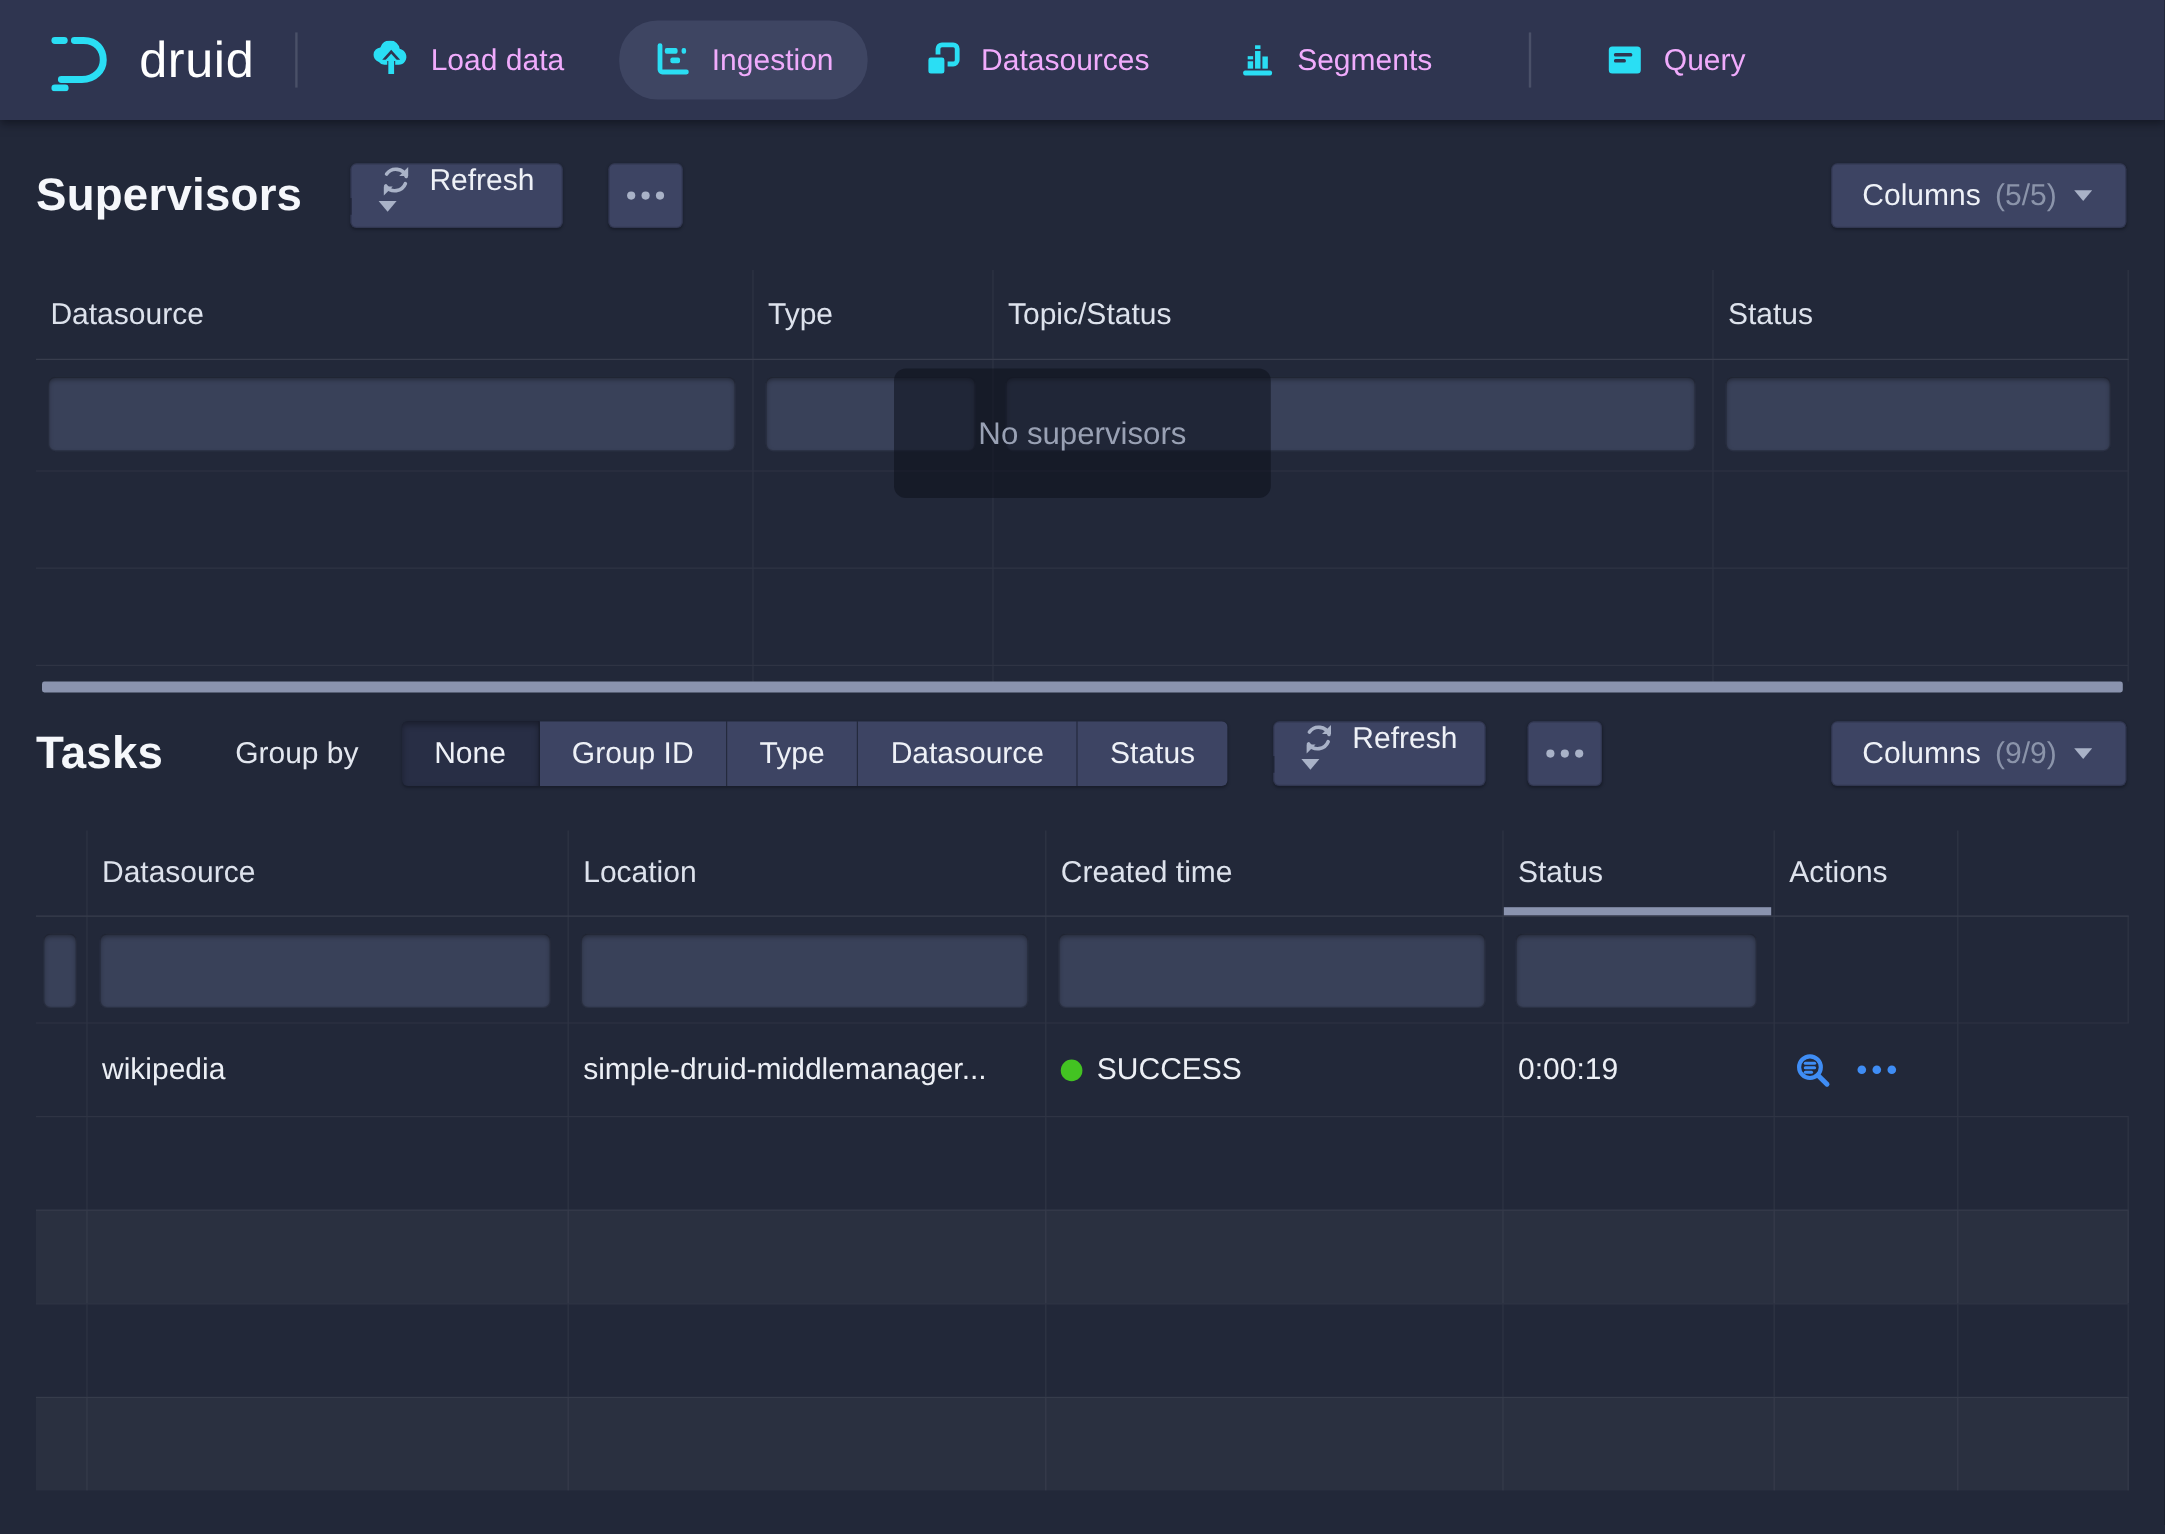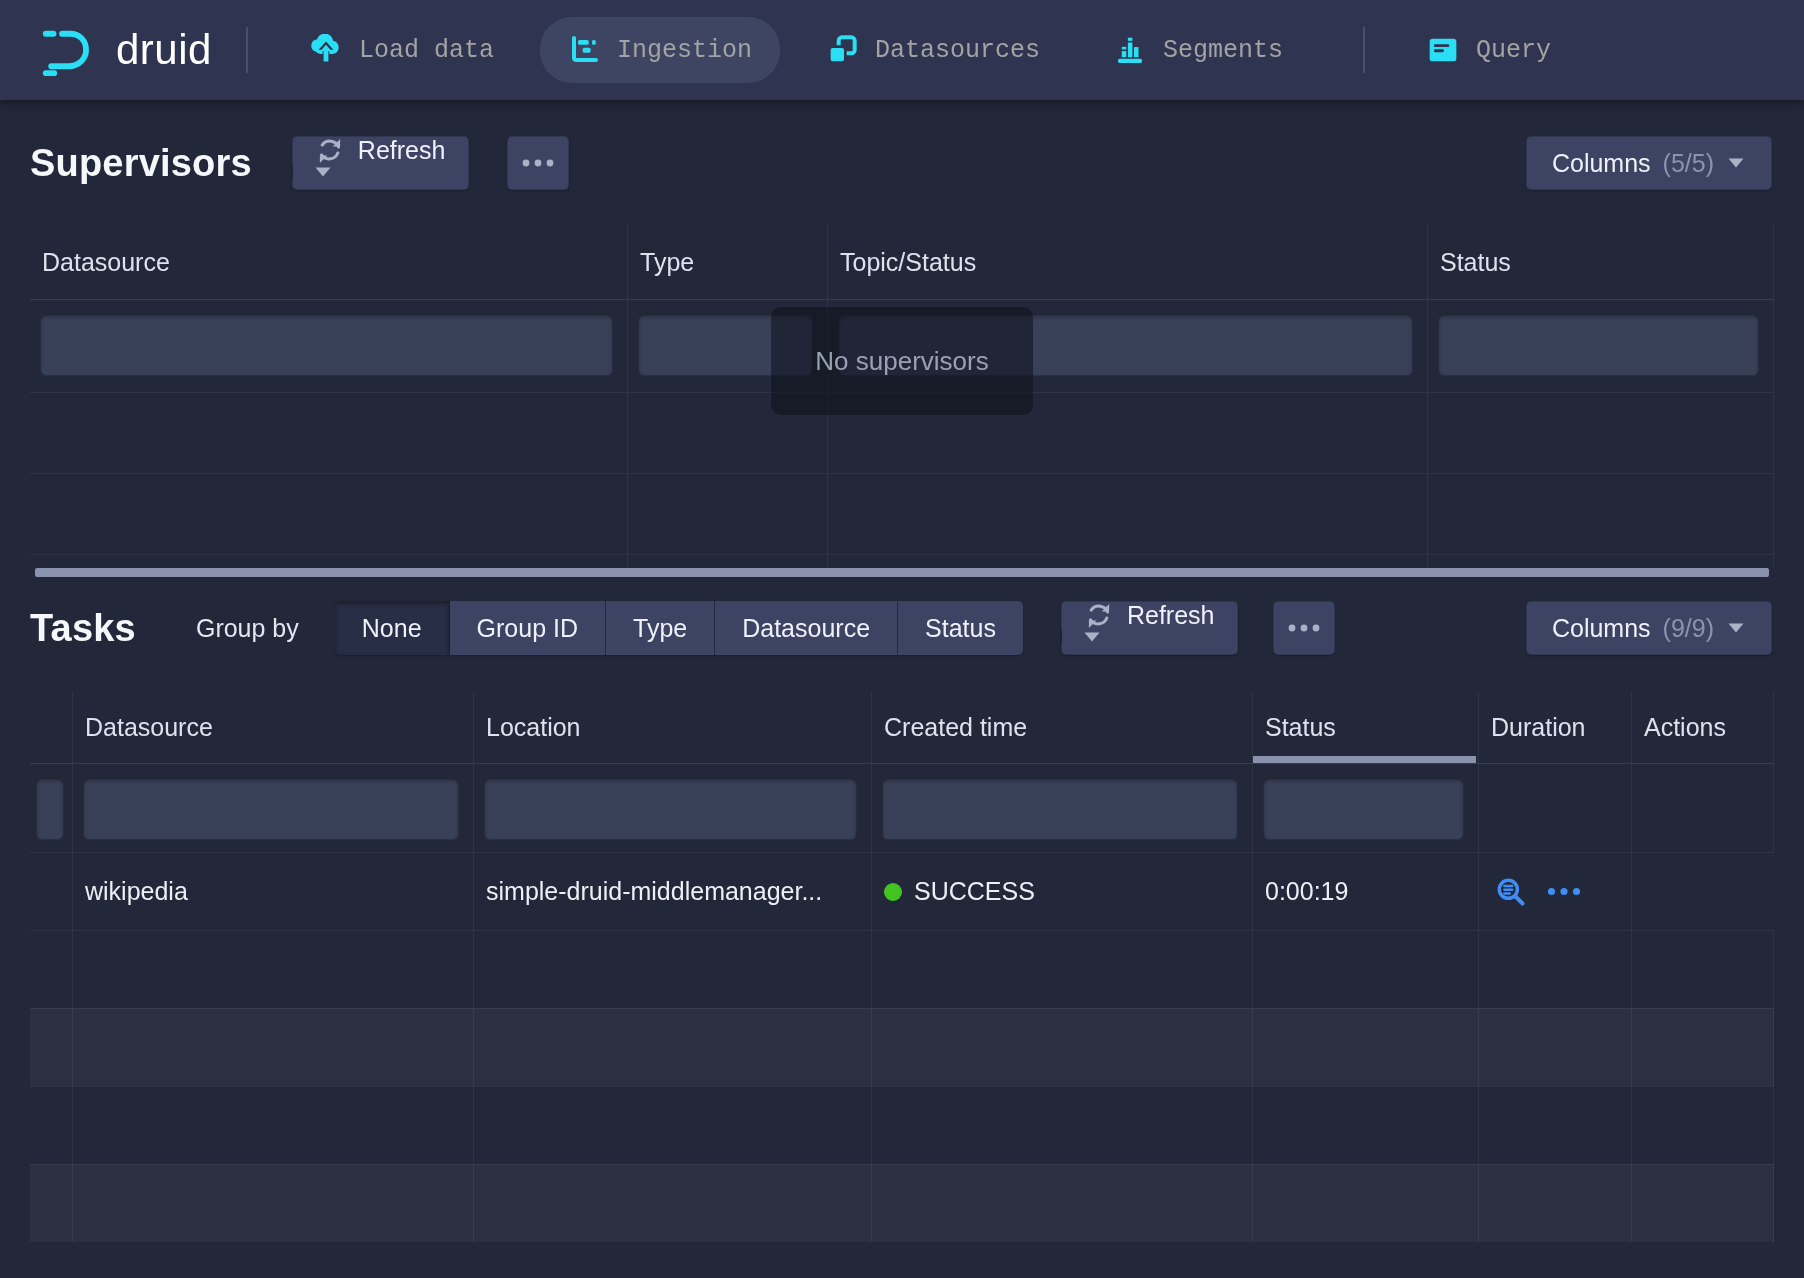--- a/index.html
+++ b/index.html
@@ -13,22 +13,22 @@
   #app{position:relative;width:1804px;height:1278px;background:var(--bg);overflow:hidden;color:var(--text);}
 
   
   .nav{position:relative;display:flex;align-items:center;height:100px;background:var(--nav);
        box-shadow:0 3px 7px rgba(8,10,18,.5);padding:0 0 0 38px;z-index:5;}
   .brand{display:flex;align-items:center;gap:16px;cursor:pointer;}
   .brand svg{color:var(--cyan);}
   .brand-text{font-size:42px;color:#ffffff;letter-spacing:.5px;}
   .nav-divider{width:2px;height:46px;background:#4a5068;margin:0 34px;}
   .nav-items{display:flex;align-items:center;height:100%;}
-  .nav-item{display:flex;align-items:center;gap:17px;font-size:25px;color:#a3a3a3;
-            padding:17px 28px;border-radius:32px;margin-right:18px;cursor:pointer;white-space:nowrap;font-family:Liberation Mono, monospace;}
+  .nav-item{display:flex;align-items:center;gap:17px;font-size:25px;color:#f0abfc;
+            padding:17px 28px;border-radius:32px;margin-right:18px;cursor:pointer;white-space:nowrap;}
   .nav-item svg{color:var(--cyan);flex:none;}
   .nav-item.active{background:#3e4562;}
 
   
   .toolbar{display:flex;align-items:center;margin:0 32px 0 30px;}
   .sec-title{font-size:38px;font-weight:700;color:#f5f7fb;letter-spacing:.2px;}
   .btn{display:flex;align-items:center;background:var(--btn);height:54px;border-radius:5px;
        color:#eef1f7;font-size:25px;cursor:pointer;
        box-shadow:inset 0 0 0 1px rgba(14,17,26,.25), 0 1px 2px rgba(10,12,20,.35);}
   .btn .ic{color:#a9b2c7;}
@@ -66,21 +66,21 @@
        border:none;border-radius:6px;box-shadow:inset 0 2px 4px rgba(0,0,0,.4), inset 0 0 0 1px rgba(0,0,0,.18);}
   .frow .cell.tiny .inp{margin:14px 8px 0 6px;width:calc(100% - 14px);}
   .drow{height:78px;border-top:1px solid var(--line);}
   .erow{height:81px;border-top:1px solid var(--line);}
   .erow-p{height:14px;border-top:1px solid var(--line);}
   .striped{background:rgba(255,255,255,0.038);}
   .sort-bar{position:absolute;left:0;right:2px;bottom:0;height:7px;background:var(--scroll);}
   .hscroll{height:9px;margin-top:0;}
   .hscroll .thumb{height:9px;margin-left:5px;width:1734px;background:var(--scroll);border-radius:2px;cursor:pointer;}
 
-  .empty-overlay{position:absolute;left:50%;transform:translateX(-50%);top:82px;width:262px;height:108px;
+  .empty-overlay{position:absolute;left:50%;transform:translateX(-50%);top:82px;width:314px;height:108px;
       background:rgba(13,17,27,.55);border-radius:10px;display:flex;align-items:center;justify-content:center;
       font-size:26px;color:#99a1b4;z-index:3;}
 
   .status-dot{width:18px;height:18px;border-radius:50%;background:var(--green);margin-right:12px;flex:none;}
   .actions-cell{gap:20px;padding-left:16px;}
   .actions-cell svg{cursor:pointer;}
 
   .gap-label{font-size:25px;color:#e3e7ef;margin:0 36px 0 60px;}
   .mt-sup{margin-top:35px;height:56px;}
   .mt-tsk{margin-top:23px;height:56px;margin-bottom:0;text-align:right;}
@@ -307,21 +307,20 @@
   <div class="tbl tsk">
     <div class="row hrow">
       <div class="cell"></div>
       <div class="cell">Datasource</div>
       <div class="cell">Location</div>
       <div class="cell">Created time</div>
       <div class="cell">
         <span>Status</span>
         <div class="sort-bar"></div>
       </div>
-      <div class="cell">Duration</div>
       <div class="cell">Actions</div>
     </div>
 
     <div class="row frow">
       <div class="cell tiny">
           <div class="inp"></div>
         </div>
       <div class="cell">
           <div class="inp"></div>
         </div>

